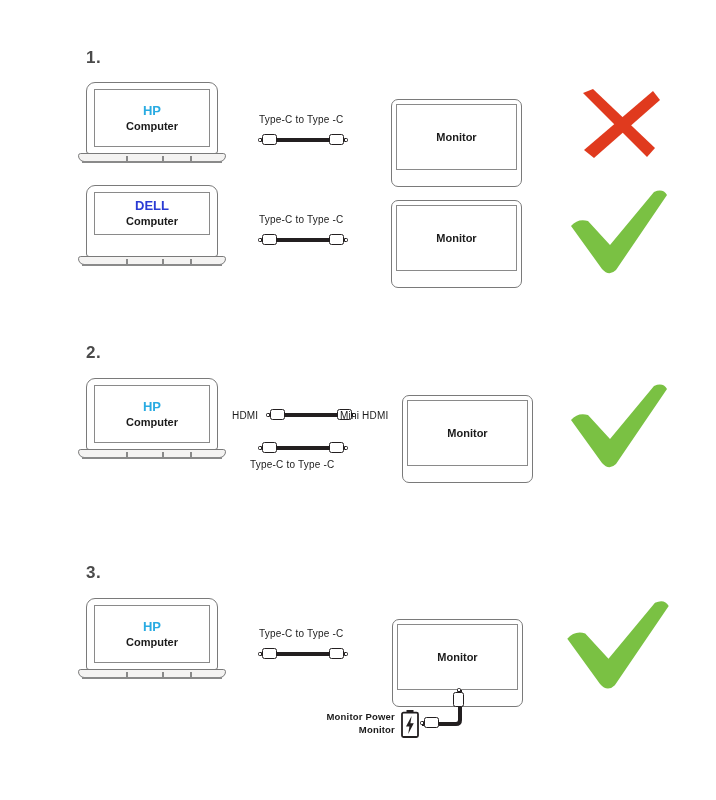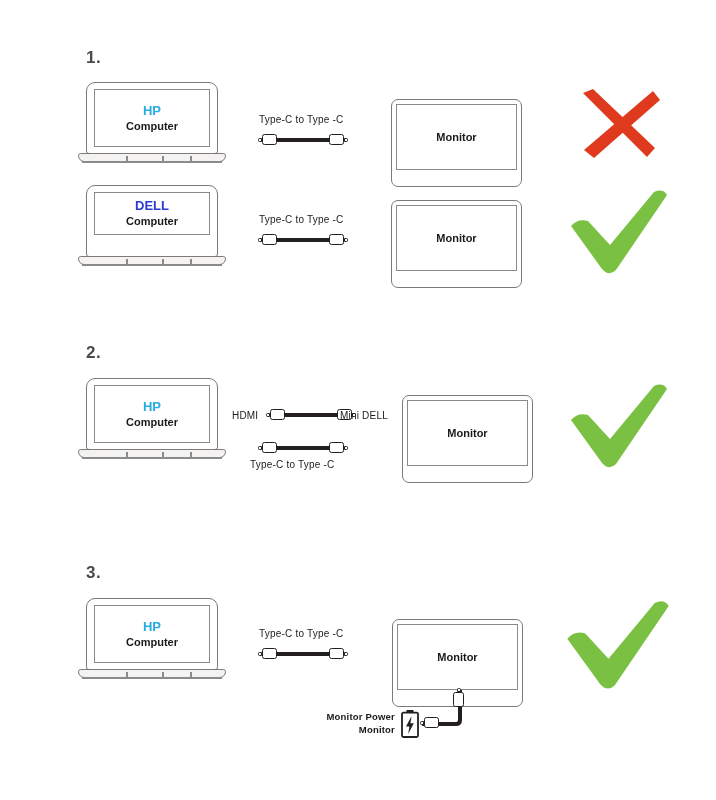--- a/index.html
+++ b/index.html
@@ -200,21 +200,21 @@
 <div class="cable-label" style="left:232px;top:410px;">HDMI</div>
 <div class="cable" style="left:270px;top:409px;width:82px;height:12px;">
   <div class="wire" style="left:12px;top:4px;width:58px;"></div>
   <div class="conn left" style="left:0px;top:0px;">
       <span class="nub"></span>
     </div>
   <div class="conn right" style="left:67px;top:0px;">
       <span class="nub"></span>
     </div>
 </div>
-<div class="cable-label" style="left:340px;top:410px;">Mini DELL</div>
+<div class="cable-label" style="left:340px;top:410px;">Mini HDMI</div>
 
 <div class="cable" style="left:262px;top:442px;width:82px;height:12px;">
   <div class="wire" style="left:12px;top:4px;width:58px;"></div>
   <div class="conn left" style="left:0px;top:0px;">
       <span class="nub"></span>
     </div>
   <div class="conn right" style="left:67px;top:0px;">
       <span class="nub"></span>
     </div>
 </div>

